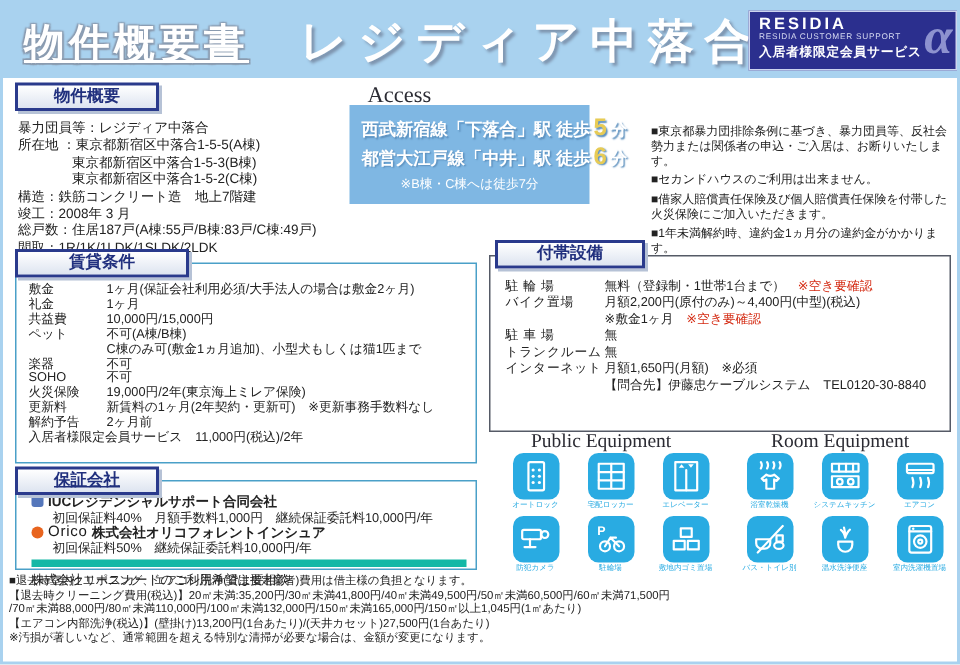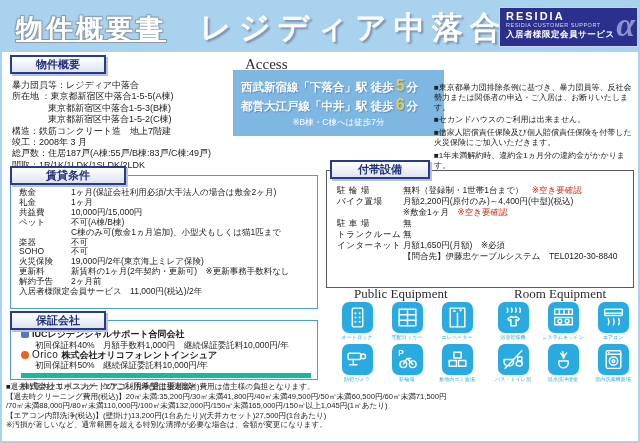--- a/index.html
+++ b/index.html
@@ -32,21 +32,21 @@
   }
   .sec-head {
     position:absolute; height:19px; background:linear-gradient(#ffffff,#dde4f0);
     border:2px solid #2a3a8c; box-shadow:2px 2px 0 #b6c2d6;
     color:#21307e; font-weight:bold; font-size:11px; text-align:center; line-height:15px; z-index:3;
   }
   .kv-line { font-size:9px; color:#222; line-height:11.4px; white-space:nowrap; }
   .kv-indent { padding-left:36px; }
   .serif-head { position:absolute; font-family:"Liberation Serif","DejaVu Serif",serif; color:#2b2b33; }
   .access-box {
-    position:absolute; left:231px; top:68px; width:211px; height:66px;
+    position:absolute; left:231px; top:68px; width:160px; height:66px;
     background:#7fb7e3; padding:7px 8px 4px 8px;
   }
   .access-line { font-size:11.5px; font-weight:bold; color:#fff; line-height:17px; white-space:nowrap; text-shadow:1px 1px 1px #5b8fbd; }
   .access-num { font-size:16px; color:#e7cb55; padding:0 2px; }
   .access-note { font-size:8.5px; color:#fff; text-align:center; margin-top:2px; }
   .content-box { position:absolute; background:#fff; z-index:2; }
   .rental-box { left:8px; top:173px; width:308px; height:134px; border:1px solid #4aa0c8; padding:12px 6px 0 8px; }
   .rental-row { display:flex; font-size:8.5px; line-height:9.9px; color:#222; white-space:nowrap; }
   .rental-row .lbl { width:52px; flex:none; }
   .guar-box { left:8px; top:318px; width:308px; height:60px; border:1px solid #4aa0c8; padding:8px 6px 0 10px; }
@@ -153,21 +153,21 @@
         <span class="lbl">更新料</span>
         <span>新賃料の1ヶ月(2年契約・更新可)　※更新事務手数料なし</span>
       </div>
       <div class="rental-row">
         <span class="lbl">解約予告</span>
         <span>2ヶ月前</span>
       </div>
       <div class="rental-row">入居者様限定会員サービス　11,000円(税込)/2年</div>
     </div>
 
-  <div class="sec-head" style="left:8px; top:309px; width:96px;">保証会社</div>
+  <div class="sec-head" style="left:8px; top:309px; width:96px;text-decoration:underline;">保証会社</div>
   <div class="content-box guar-box" id="guar-box">
       <div class="guar-name">
         <span class="iuc-mark"></span>
         <span>IUCレジデンシャルサポート合同会社</span>
       </div>
       <div class="guar-terms">初回保証料40%　月額手数料1,000円　継続保証委託料10,000円/年</div>
       <div class="guar-name">
         <span class="orico-mark"></span>
         <span class="orico-brand">Orico</span>
         <span>株式会社オリコフォレントインシュア</span>

